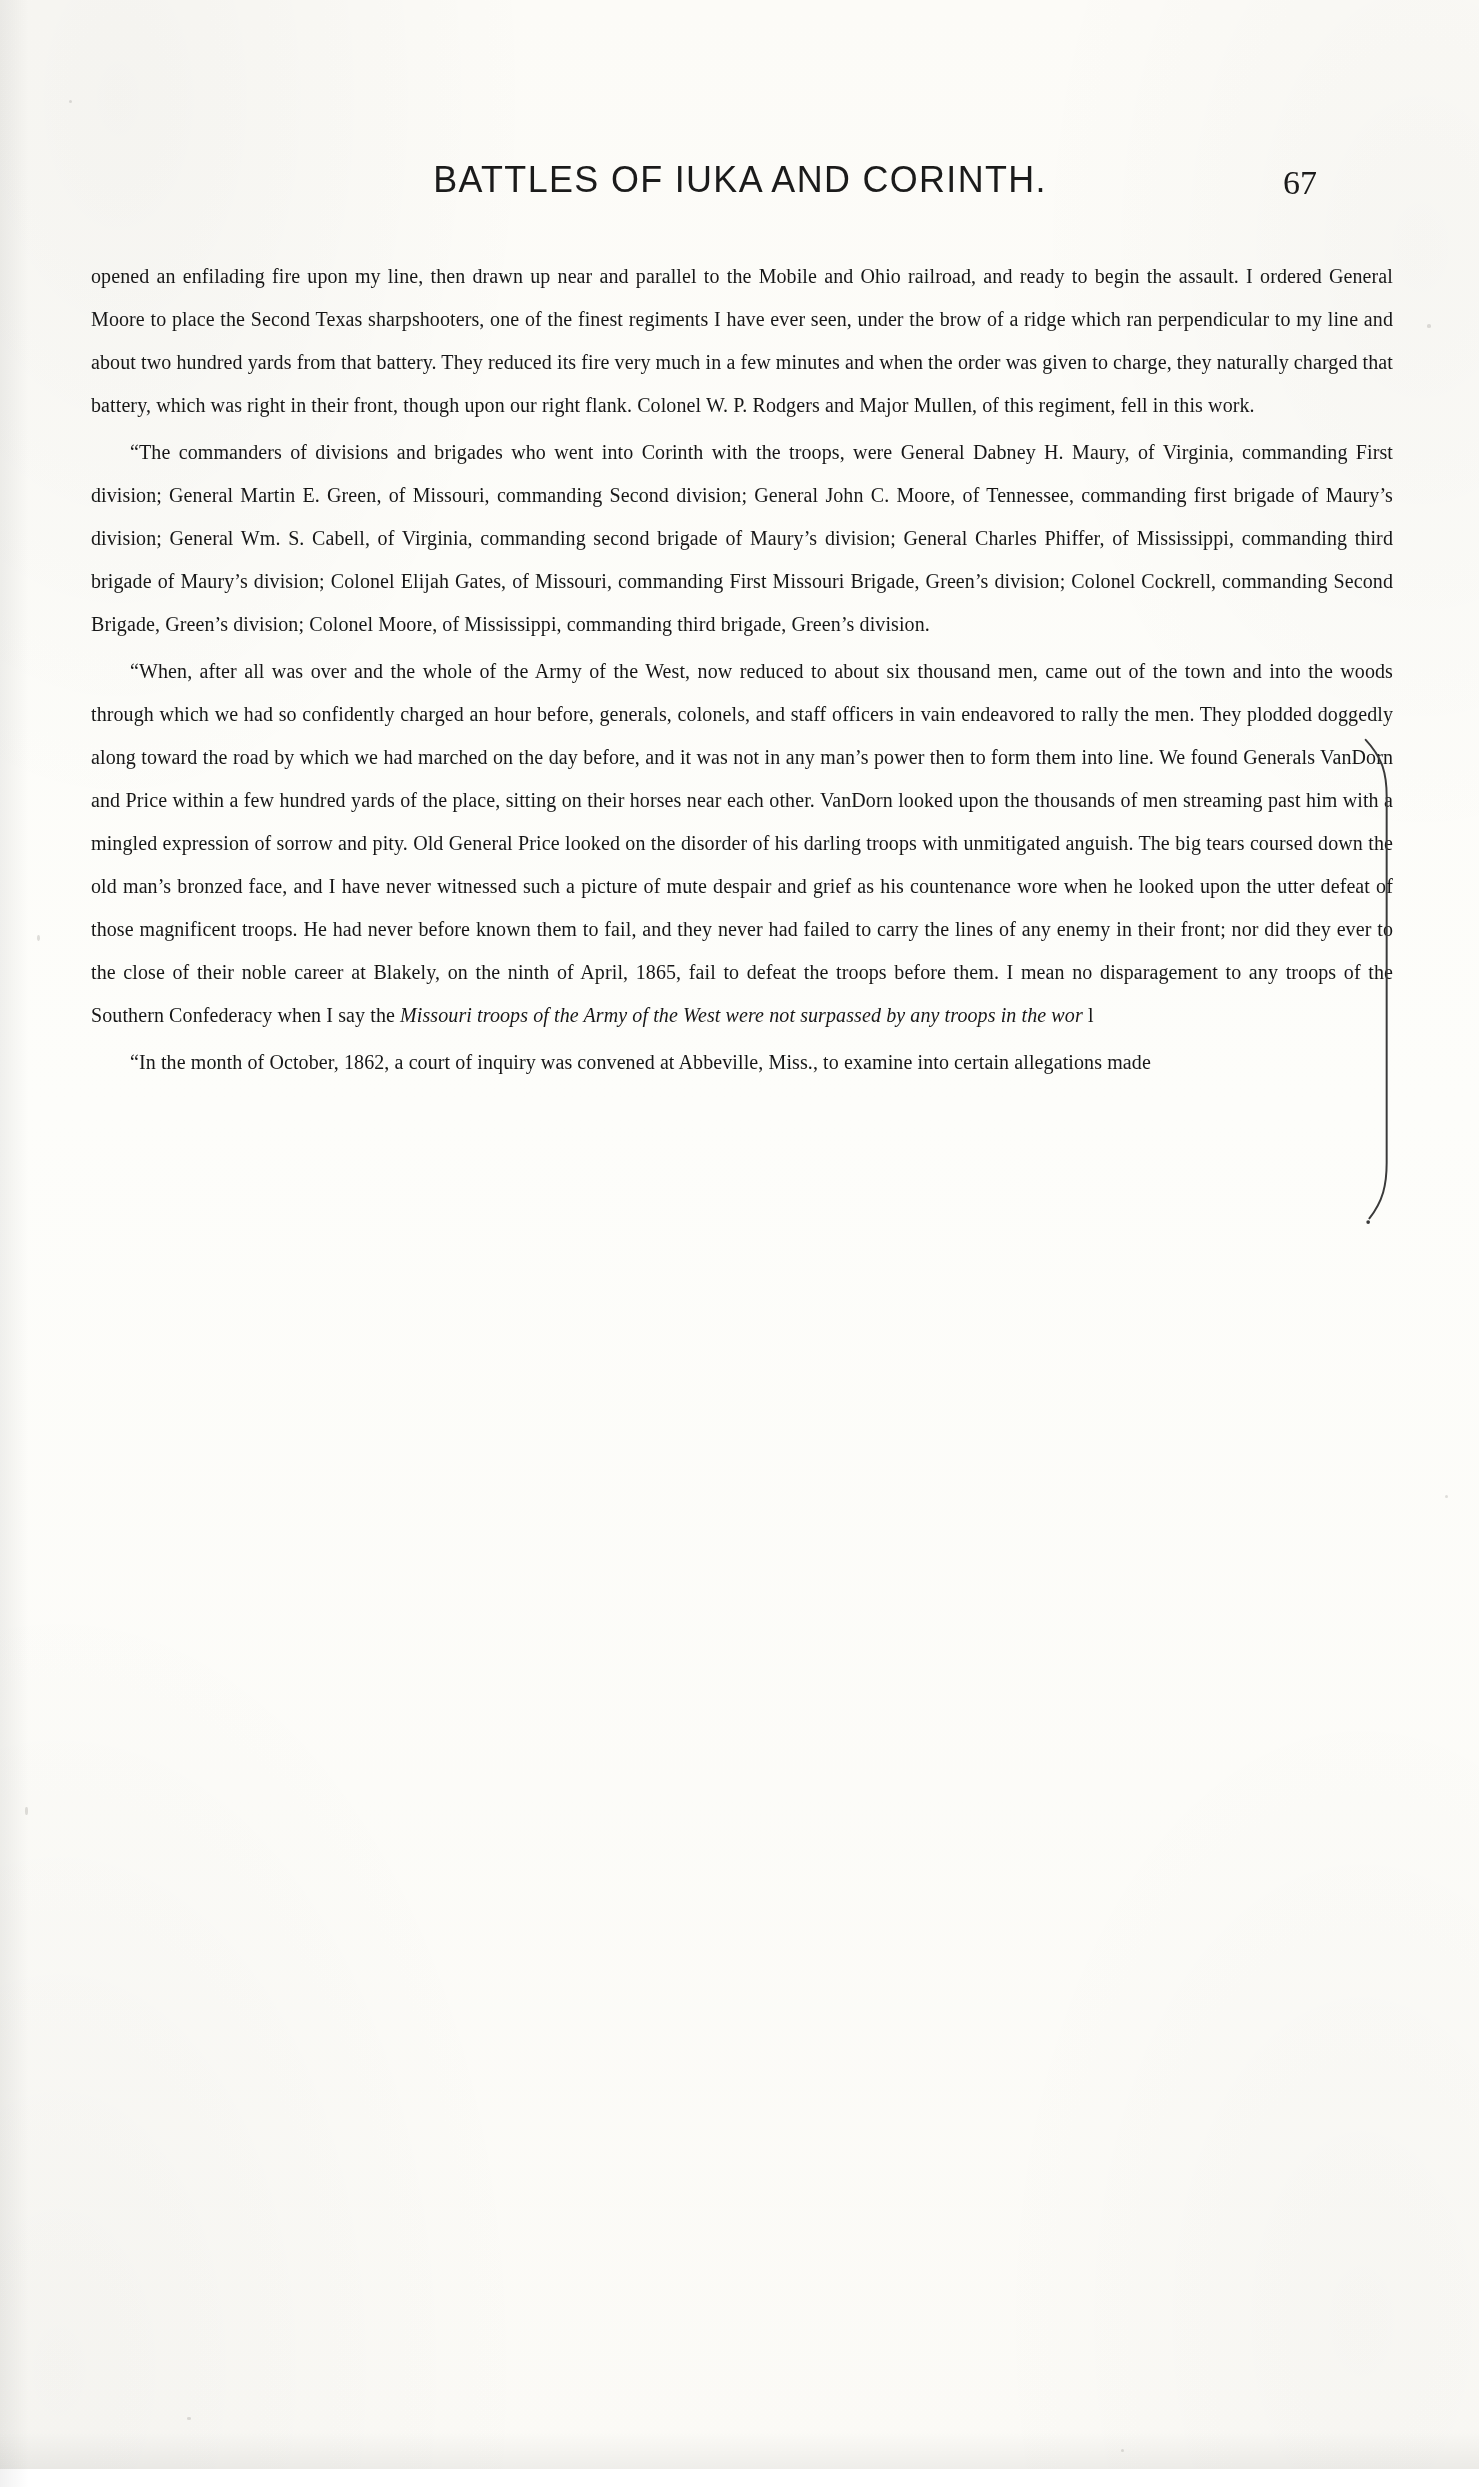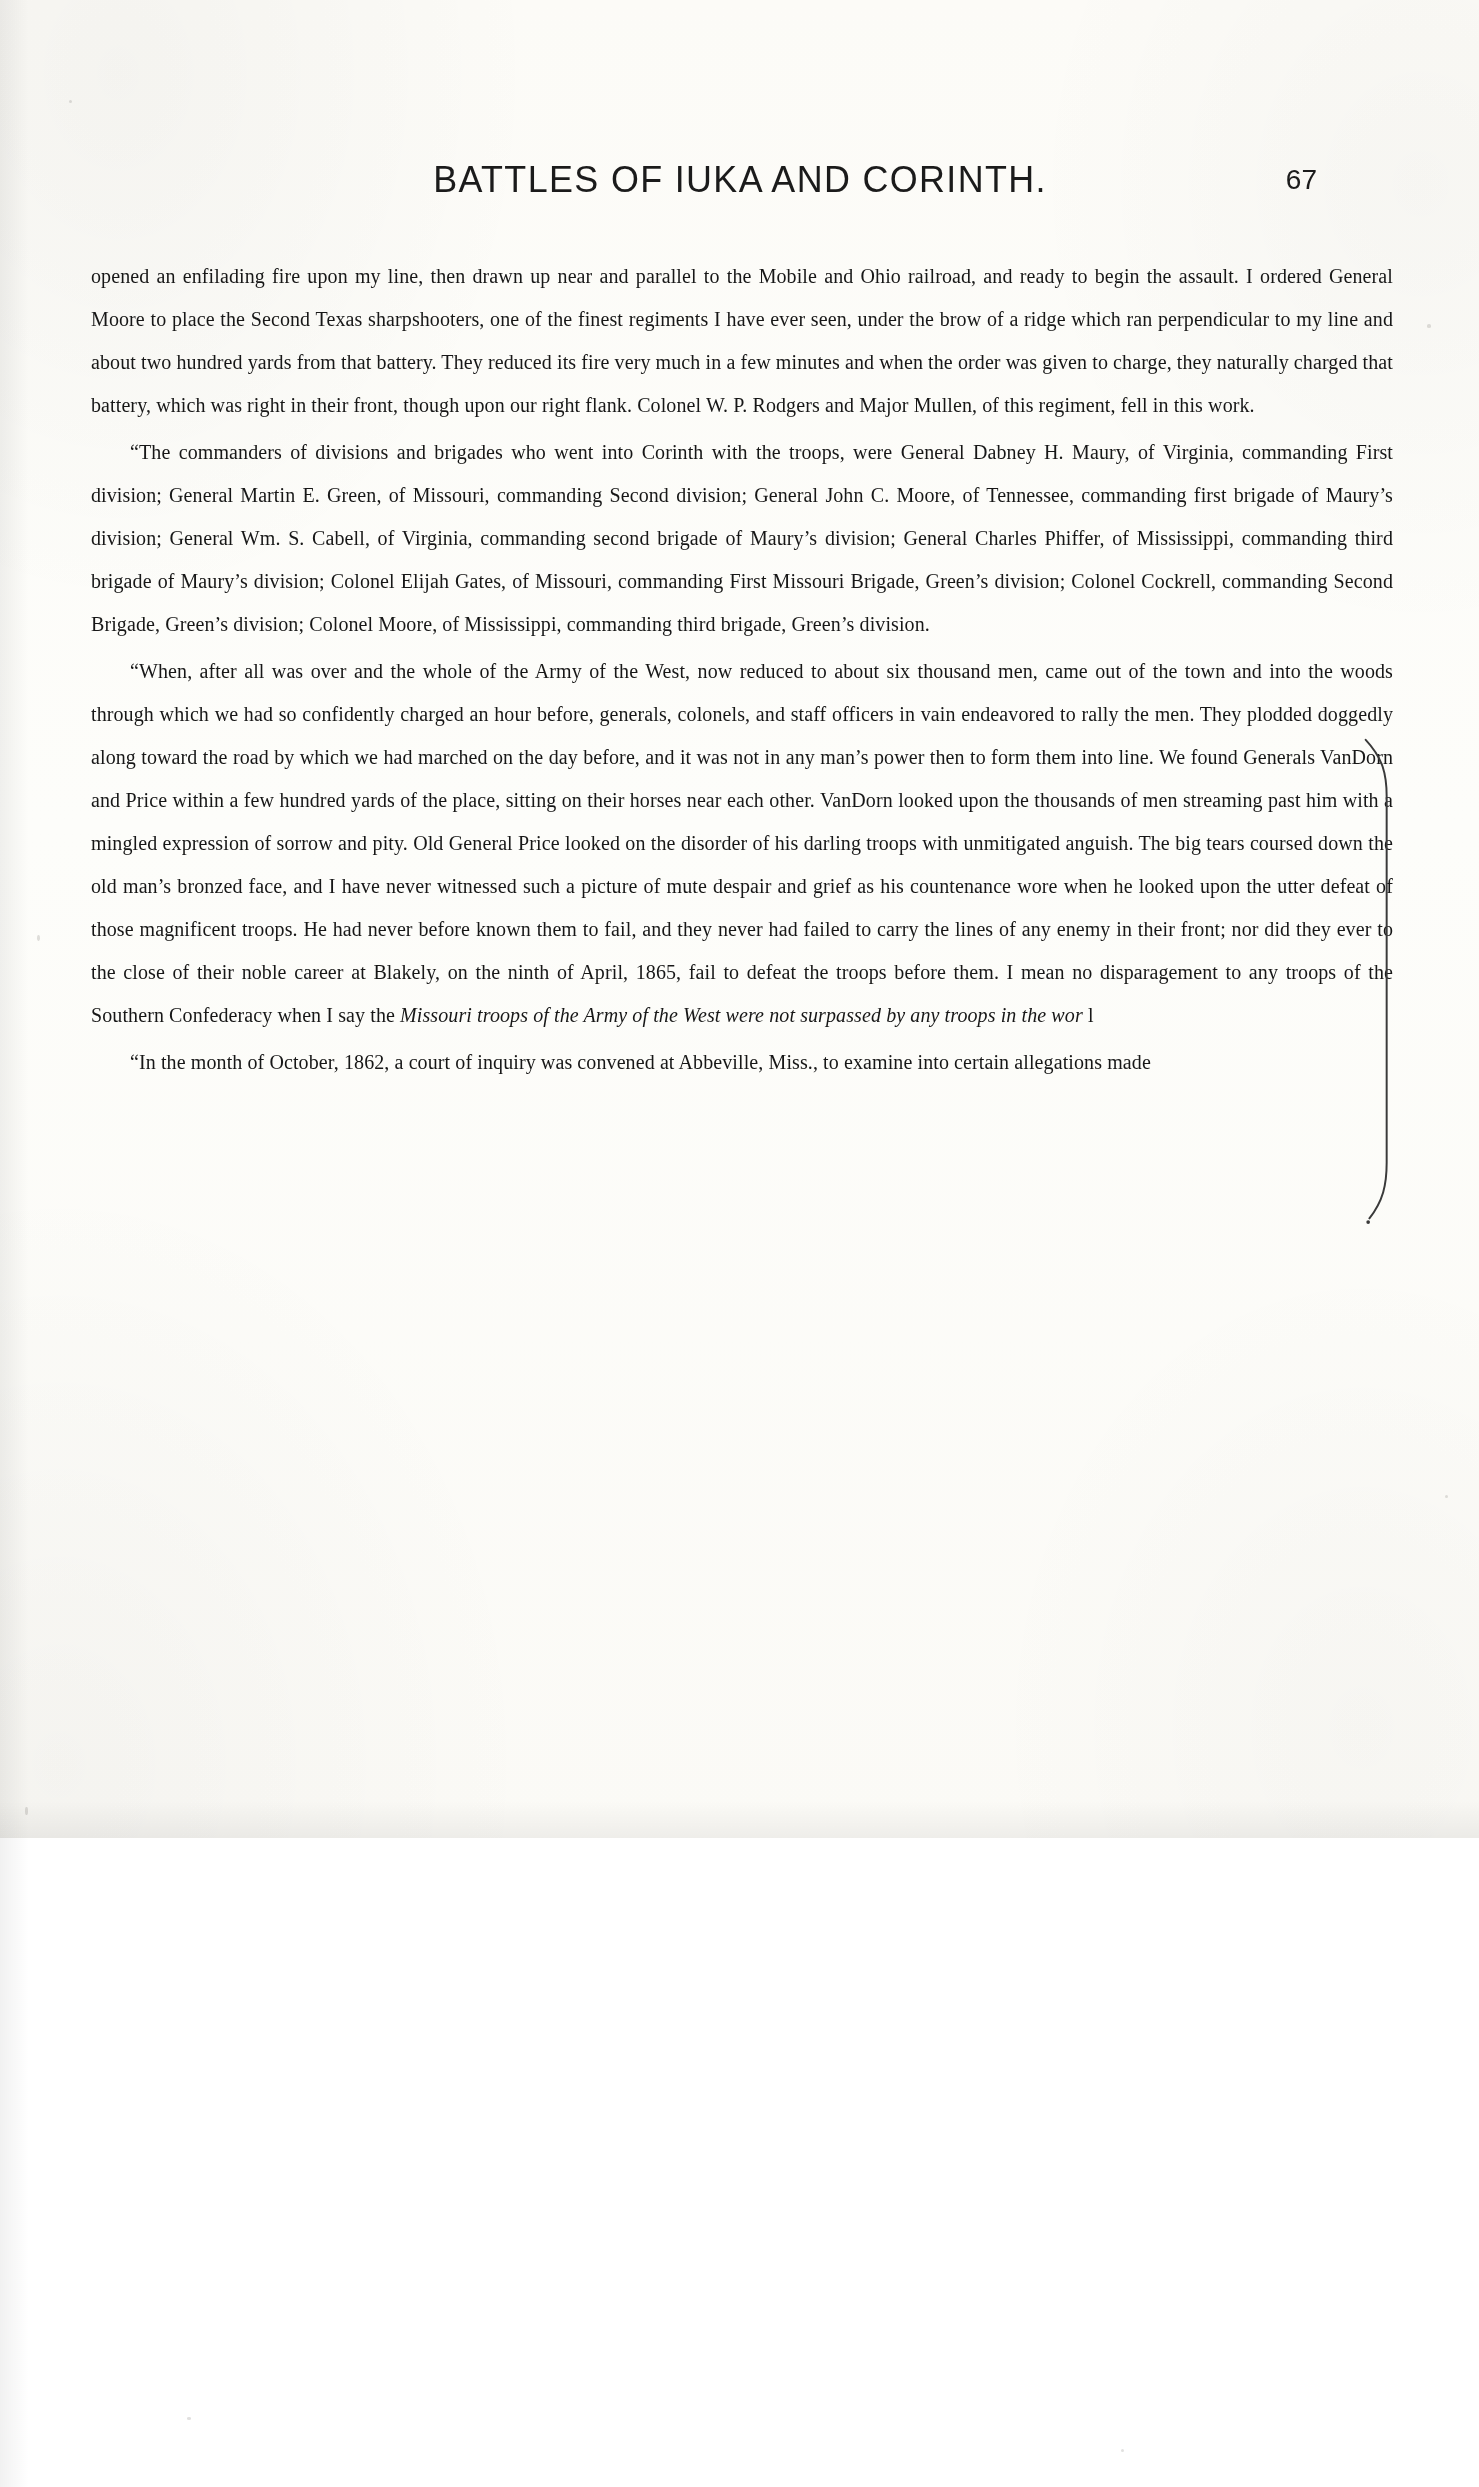--- a/index.html
+++ b/index.html
@@ -12,21 +12,21 @@
     height: 2487px;
     font-family: "Liberation Serif", serif;
     color: #1a1a1a;
     position: relative;
     overflow: hidden;
   }
   .page {
     position: absolute;
     left: 0; top: 0;
     width: 1480px;
-    height: 1838px;
+    height: 2469px;
     background: #fef9c3;
   }
   
   .paper-tint {
     position: absolute;
     inset: 0;
     background:
       radial-gradient(ellipse at 8% 4%, rgba(0,0,0,0.030), rgba(0,0,0,0) 22%),
       radial-gradient(ellipse at 96% 10%, rgba(0,0,0,0.022), rgba(0,0,0,0) 20%),
       radial-gradient(ellipse at 4% 96%, rgba(0,0,0,0.026), rgba(0,0,0,0) 24%),
@@ -57,22 +57,22 @@
     letter-spacing: 1.4px;
     font-weight: 400;
     color: #1b1b1b;
     font-family: "Liberation Sans", sans-serif;
     transform: scaleX(0.97);
   }
   .page-number {
     position: absolute;
     right: 163px;
     top: 5px;
-    font-size: 28px;
-    font-family: Liberation Sans, sans-serif;
+    font-size: 34px;
+    font-family: Liberation Serif, serif;
     color: #1b1b1b;
   }
   .body-text {
     position: absolute;
     left: 91px;
     top: 255px;
     width: 1302px;
   }
   p.para {
     margin: 0;

